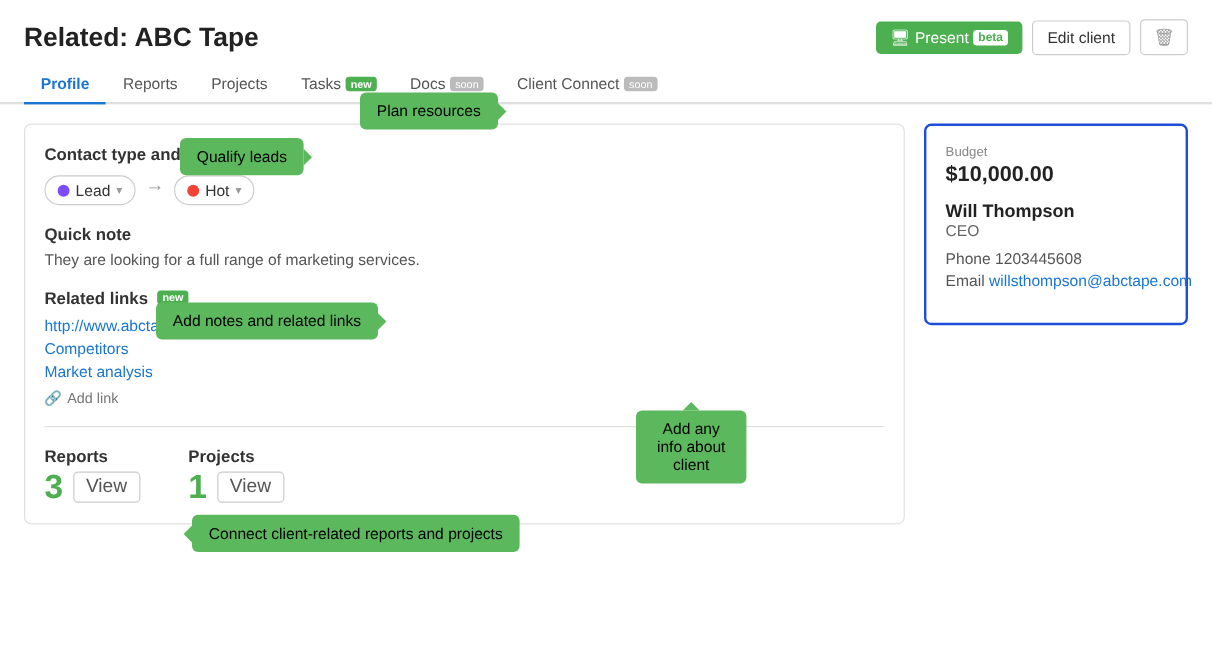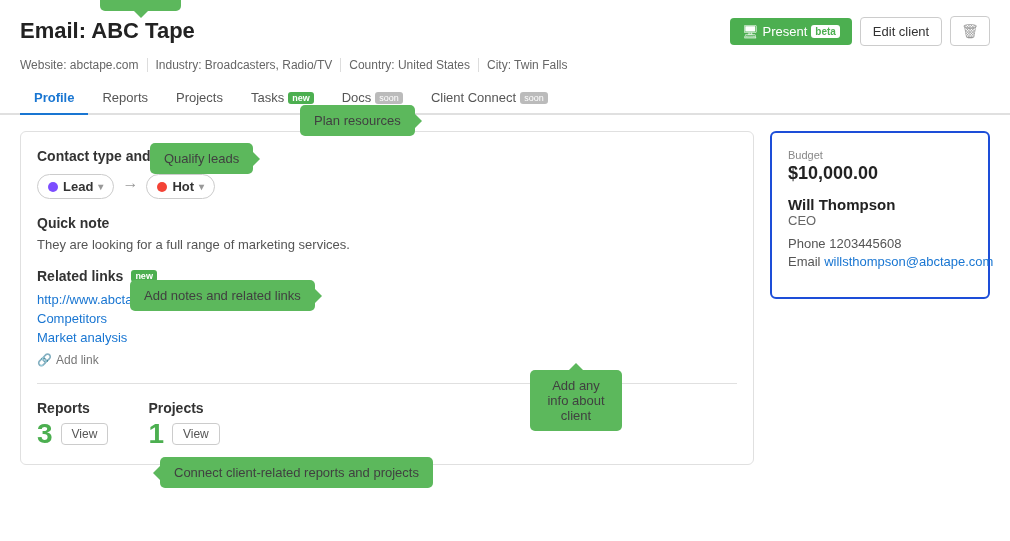--- a/index.html
+++ b/index.html
@@ -32,21 +32,21 @@
     .main { display: flex; gap: 16px; padding: 16px 20px; position: relative; }
 
     
     .left-panel { flex: 1; }
 
     
     .card { border: 1px solid #e0e0e0; border-radius: 6px; padding: 16px; background: #fff; }
 
     
     .section-title { font-size: 14px; font-weight: 600; margin-bottom: 10px; }
-    .status-row { display: flex; align-items: flex-start; gap: 8px; margin-bottom: 16px; font-weight: bold; }
+    .status-row { display: flex; align-items: flex-start; gap: 8px; margin-bottom: 16px; }
     .select-pill { border: 1px solid #ccc; border-radius: 20px; padding: 4px 10px; font-size: 13px; display: flex; align-items: center; gap: 5px; cursor: pointer; background: #fff; }
     .dot { width: 10px; height: 10px; border-radius: 50%; display: inline-block; }
     .dot-purple { background: #7c4dff; }
     .dot-red { background: #f44336; }
     .arrow-icon { color: #999; font-size: 16px; }
     .chevron { font-size: 10px; color: #999; }
 
     
     .quick-note-title { font-weight: 600; margin-bottom: 6px; }
     .quick-note-text { font-size: 13px; color: #555; margin-bottom: 16px; }
@@ -58,38 +58,38 @@
 
     
     .divider { border: none; border-top: 1px solid #e0e0e0; margin: 16px 0; }
 
     
     .bottom-row { display: flex; gap: 40px; align-items: center; position: relative; }
     .bottom-section { display: flex; flex-direction: column; gap: 4px; }
     .bottom-section-title { font-weight: 600; font-size: 14px; }
     .bottom-section-count-row { display: flex; align-items: center; gap: 8px; }
     .count-number { font-size: 28px; font-weight: bold; color: #4caf50; line-height: 1; }
-    .btn-view { border: 1px solid #ccc; border-radius: 4px; padding: 3px 10px; font-size: 12px; cursor: pointer; background: #fff; color: #555; }
+    .btn-view { border: 1px solid #ccc; border-radius: 4px; padding: 3px 10px; font-size: 16px; cursor: pointer; background: #fff; color: #555; }
 
     
     .right-panel { width: 220px; }
     .info-card { border: 2px solid #1d4ed8; border-radius: 6px; padding: 16px; background: #fff; }
     .info-label { font-size: 11px; color: #888; margin-bottom: 2px; }
     .info-value { font-size: 18px; font-weight: bold; color: #222; margin-bottom: 12px; }
     .info-section { margin-bottom: 12px; }
     .contact-name { font-size: 15px; font-weight: bold; color: #222; }
     .contact-role { font-size: 13px; color: #666; margin-bottom: 8px; }
     .contact-detail { font-size: 13px; color: #555; margin-bottom: 3px; }
     .contact-detail a { color: #1976d2; text-decoration: none; }
 
     
     .tooltip-overlay {
       position: absolute;
       background: #5cb85c;
-      color: #404040;
+      color: #000000;
       padding: 8px 14px;
       border-radius: 5px;
       font-size: 13px;
       font-weight: 500;
       white-space: nowrap;
       z-index: 10;
       pointer-events: none;
     }
     .tooltip-overlay::after {
       content: '';
@@ -101,38 +101,32 @@
     .arrow-right::after { border-left-color: #5cb85c; left: 100%; top: 50%; transform: translateY(-50%); }
     .arrow-down::after { border-top-color: #5cb85c; top: 100%; left: 50%; transform: translateX(-50%); }
     .arrow-up::after { border-bottom-color: #5cb85c; bottom: 100%; left: 50%; transform: translateX(-50%); }
   </style>
 </head>
 <body>
 
 <div class="page">
 
   <div class="header">
-    <h1 class="header-title">Email: ABC Tape</h1>
+    <h1 class="header-title">Related: ABC Tape</h1>
     <div class="header-actions">
       <button class="btn-present">
         <span>🖥</span>
         <span>Present</span>
         <span class="beta-badge">beta</span>
       </button>
       <button class="btn-edit">Edit client</button>
       <button class="btn-icon">🗑</button>
     </div>
   </div>
 
-  <div class="meta-info">
-    <span>Website: abctape.com</span>
-    <span>Industry: Broadcasters, Radio/TV</span>
-    <span>Country: United States</span>
-    <span>City: Twin Falls</span>
-  </div>
 
   <div class="tabs">
     <div class="tab active">
       <span>Profile</span>
     </div>
     <div class="tab">
       <span>Reports</span>
     </div>
     <div class="tab">
       <span>Projects</span>

